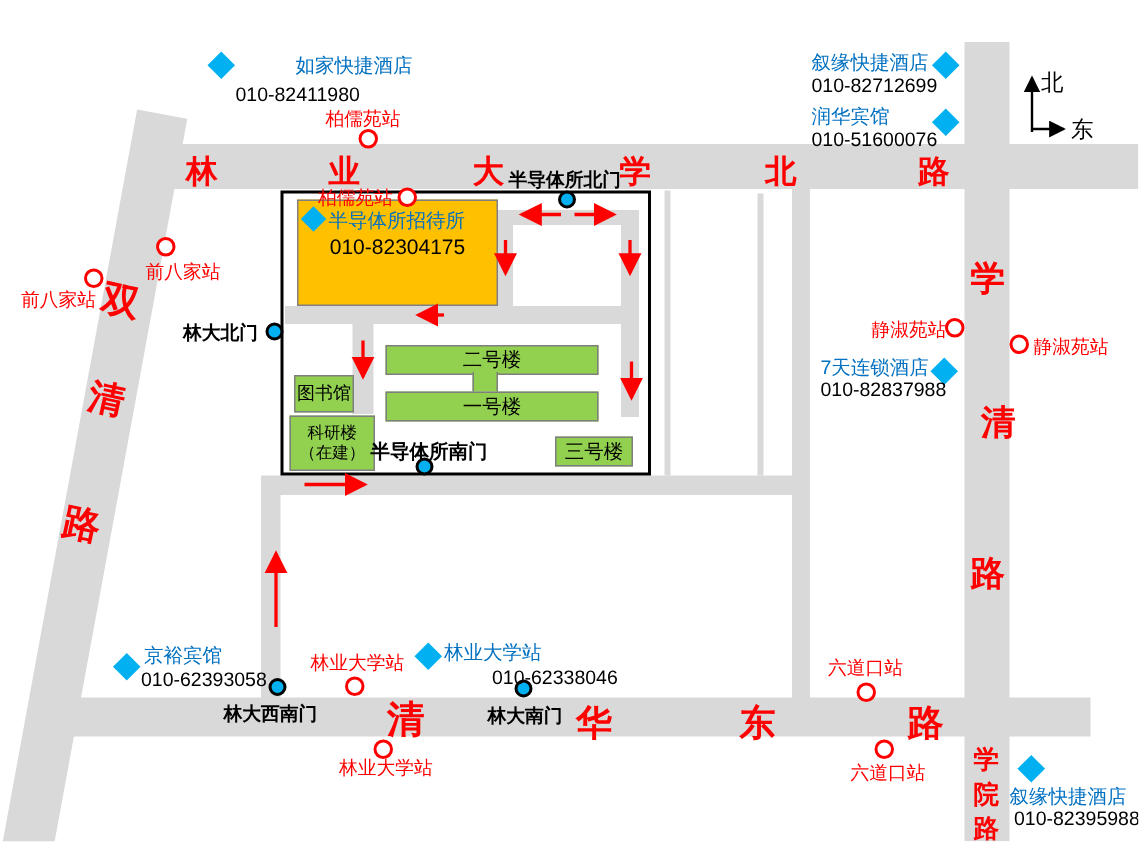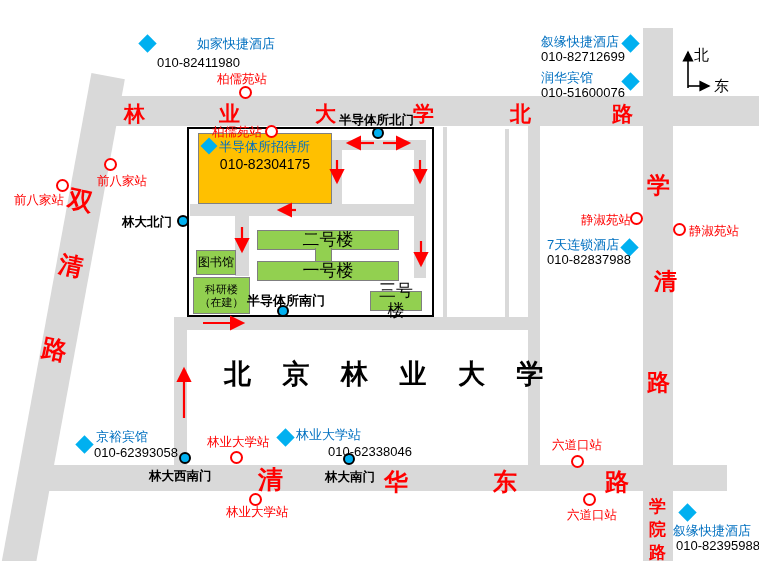--- a/index.html
+++ b/index.html
@@ -4,21 +4,21 @@
 <style>
   html,body{margin:0;padding:0;background:#fff;}
   #map{position:relative;width:759px;height:561px;background:#ffffff;overflow:hidden;
        font-family:"Liberation Sans","DejaVu Sans",sans-serif;}
   .road{position:absolute;background:#D9D9D9;z-index:1;}
   .thinline{position:absolute;background:#D9D9D9;z-index:1;}
   .compound{position:absolute;border:2px solid #000;z-index:2;background:transparent;}
   .istrip{position:absolute;background:#D9D9D9;z-index:2;}
   .bld{position:absolute;background:#92D050;border:1.5px solid #7F7F7F;z-index:3;
        display:flex;flex-direction:column;align-items:center;justify-content:center;
-       font-size:17px;color:#000;text-align:center;line-height:1.15;}
+       font-size:13px;color:#000;text-align:center;line-height:1.15;}
   .orangebox{position:absolute;background:#FFC000;border:1.5px solid #808080;z-index:3;text-align:center;}
   .roadchar{position:absolute;color:#FF0000;font-weight:bold;z-index:5;white-space:nowrap;}
   .stn-c{position:absolute;width:9px;height:9px;border:2.5px solid #FF0000;border-radius:50%;background:#fff;z-index:5;}
   .stn-l{position:absolute;color:#FF0000;font-size:12.5px;white-space:nowrap;z-index:5;}
   .gate-d{position:absolute;width:8px;height:8px;border:2.5px solid #000;border-radius:50%;background:#00B0F0;z-index:5;}
   .gate-l{position:absolute;color:#000;font-weight:bold;font-size:12.5px;white-space:nowrap;z-index:5;}
   .hd{position:absolute;width:13px;height:13px;background:#00B0F0;transform:rotate(45deg);z-index:5;}
   .hn{position:absolute;color:#0070C0;font-size:13px;white-space:nowrap;z-index:5;}
   .hp{position:absolute;color:#000;font-size:13px;white-space:nowrap;z-index:5;}
   .big-title{position:absolute;left:224px;top:356px;font-size:27px;font-weight:bold;
@@ -67,21 +67,20 @@
     <span>图书馆</span>
   </div>
   <div class="bld" style="left:193px;top:277px;width:55px;height:35px;font-size:11px;">
     <span>科研楼</span>
     <span>（在建）</span>
   </div>
   <div class="bld" style="left:370px;top:291px;width:50px;height:18px;">
     <span>三号楼</span>
   </div>
 
-  <div class="big-title">北 京 林 业 大 学</div>
 
   <span class="roadchar" style="left:124px;top:100px;font-size:21px;">林</span>
   <span class="roadchar" style="left:219px;top:100px;font-size:21px;">业</span>
   <span class="roadchar" style="left:315px;top:100px;font-size:21px;">大</span>
   <span class="roadchar" style="left:413px;top:100px;font-size:21px;">学</span>
   <span class="roadchar" style="left:510px;top:100px;font-size:21px;">北</span>
   <span class="roadchar" style="left:612px;top:100px;font-size:21px;">路</span>
 
   <span class="roadchar" style="left:68px;top:184px;font-size:25px;transform:rotate(12deg);">双</span>
   <span class="roadchar" style="left:59px;top:250px;font-size:24px;transform:rotate(12deg);">清</span>

